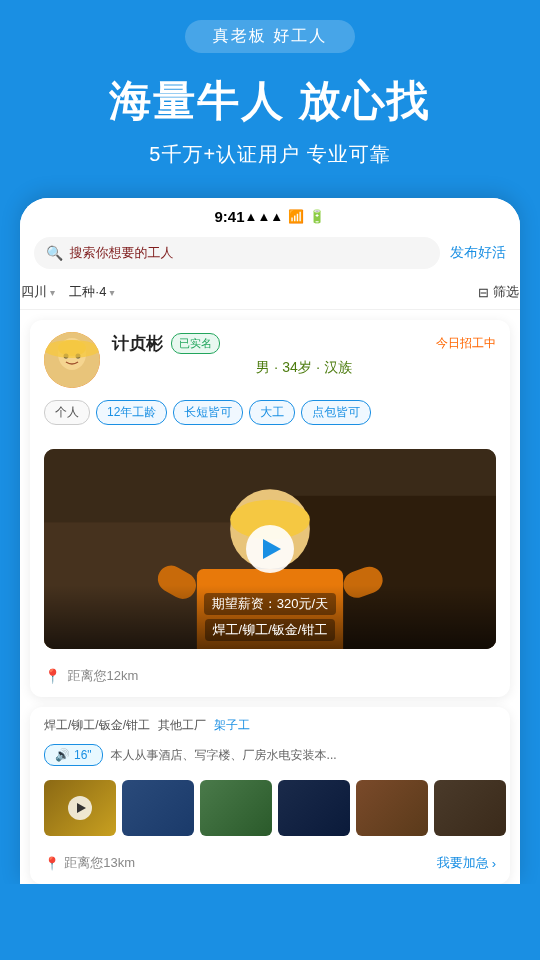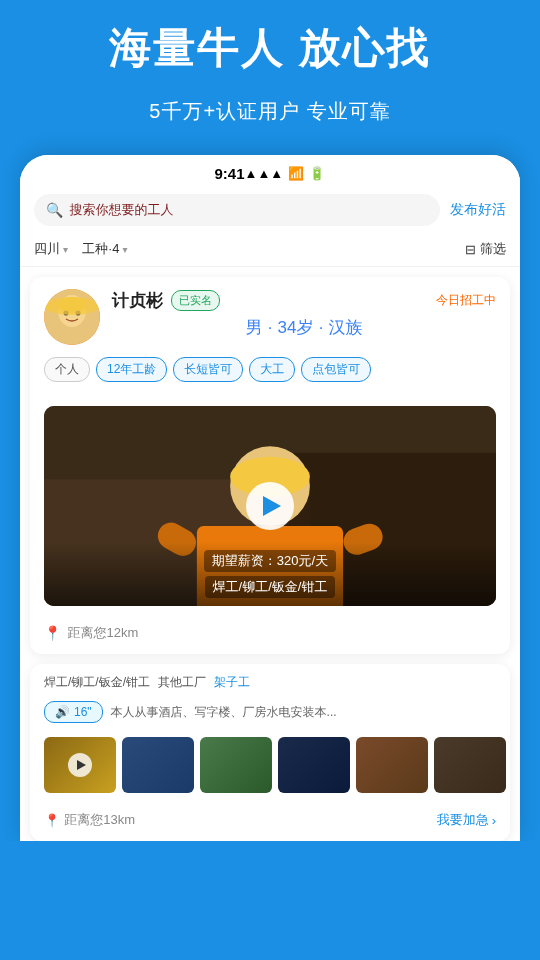--- a/index.html
+++ b/index.html
@@ -27,21 +27,21 @@
       color: white;
       font-size: 16px;
       margin-bottom: 20px;
       letter-spacing: 2px;
     }
 
     .hero-title {
       color: white;
       font-size: 42px;
       font-weight: 800;
-      margin-bottom: 22px;
+      margin-bottom: 12px;
       letter-spacing: 2px;
     }
 
     .hero-subtitle {
       color: white;
       font-size: 20px;
       margin-bottom: 30px;
       letter-spacing: 1px;
     }
 
@@ -108,21 +108,21 @@
     .post-job-btn {
       color: #1a8fe3;
       font-size: 14px;
       white-space: nowrap;
     }
 
     
     .filter-row {
       display: flex;
       align-items: center;
-      padding: 8px 14px;
+      padding: 8px 1px;
       gap: 14px;
       border-bottom: 1px solid #f0f0f0;
       background: white;
     }
 
     .filter-item {
       display: flex;
       align-items: center;
       gap: 3px;
       font-size: 13px;
@@ -198,22 +198,22 @@
       border: 1px solid #22a55c;
     }
 
     .hiring-status {
       margin-left: auto;
       color: #ff6600;
       font-size: 12px;
     }
 
     .worker-meta {
-      color: #3b82f6;
-      font-size: 17px;
+      color: #4d7c0f;
+      font-size: 14px;
     }
 
     .tags-row {
       display: flex;
       gap: 6px;
       padding: 4px 14px 24px;
       flex-wrap: wrap;
     }
 
     .tag {
@@ -433,20 +433,21 @@
     
     .blue-bg-bottom {
       background: #1a8fe3;
       height: 30px;
     }
   </style>
 </head>
 <body>
 
 <div class="top-section">
+  <div class="tagline-badge">真老板  好工人</div>
   <div class="hero-title">海量牛人 放心找</div>
   <div class="hero-subtitle">5千万+认证用户 专业可靠</div>
 
   
   <div class="phone-mockup">
 
     <div class="phone-status-bar">
       <span class="status-time">9:41</span>
       <div class="status-icons">
         <span>▲▲▲</span>

